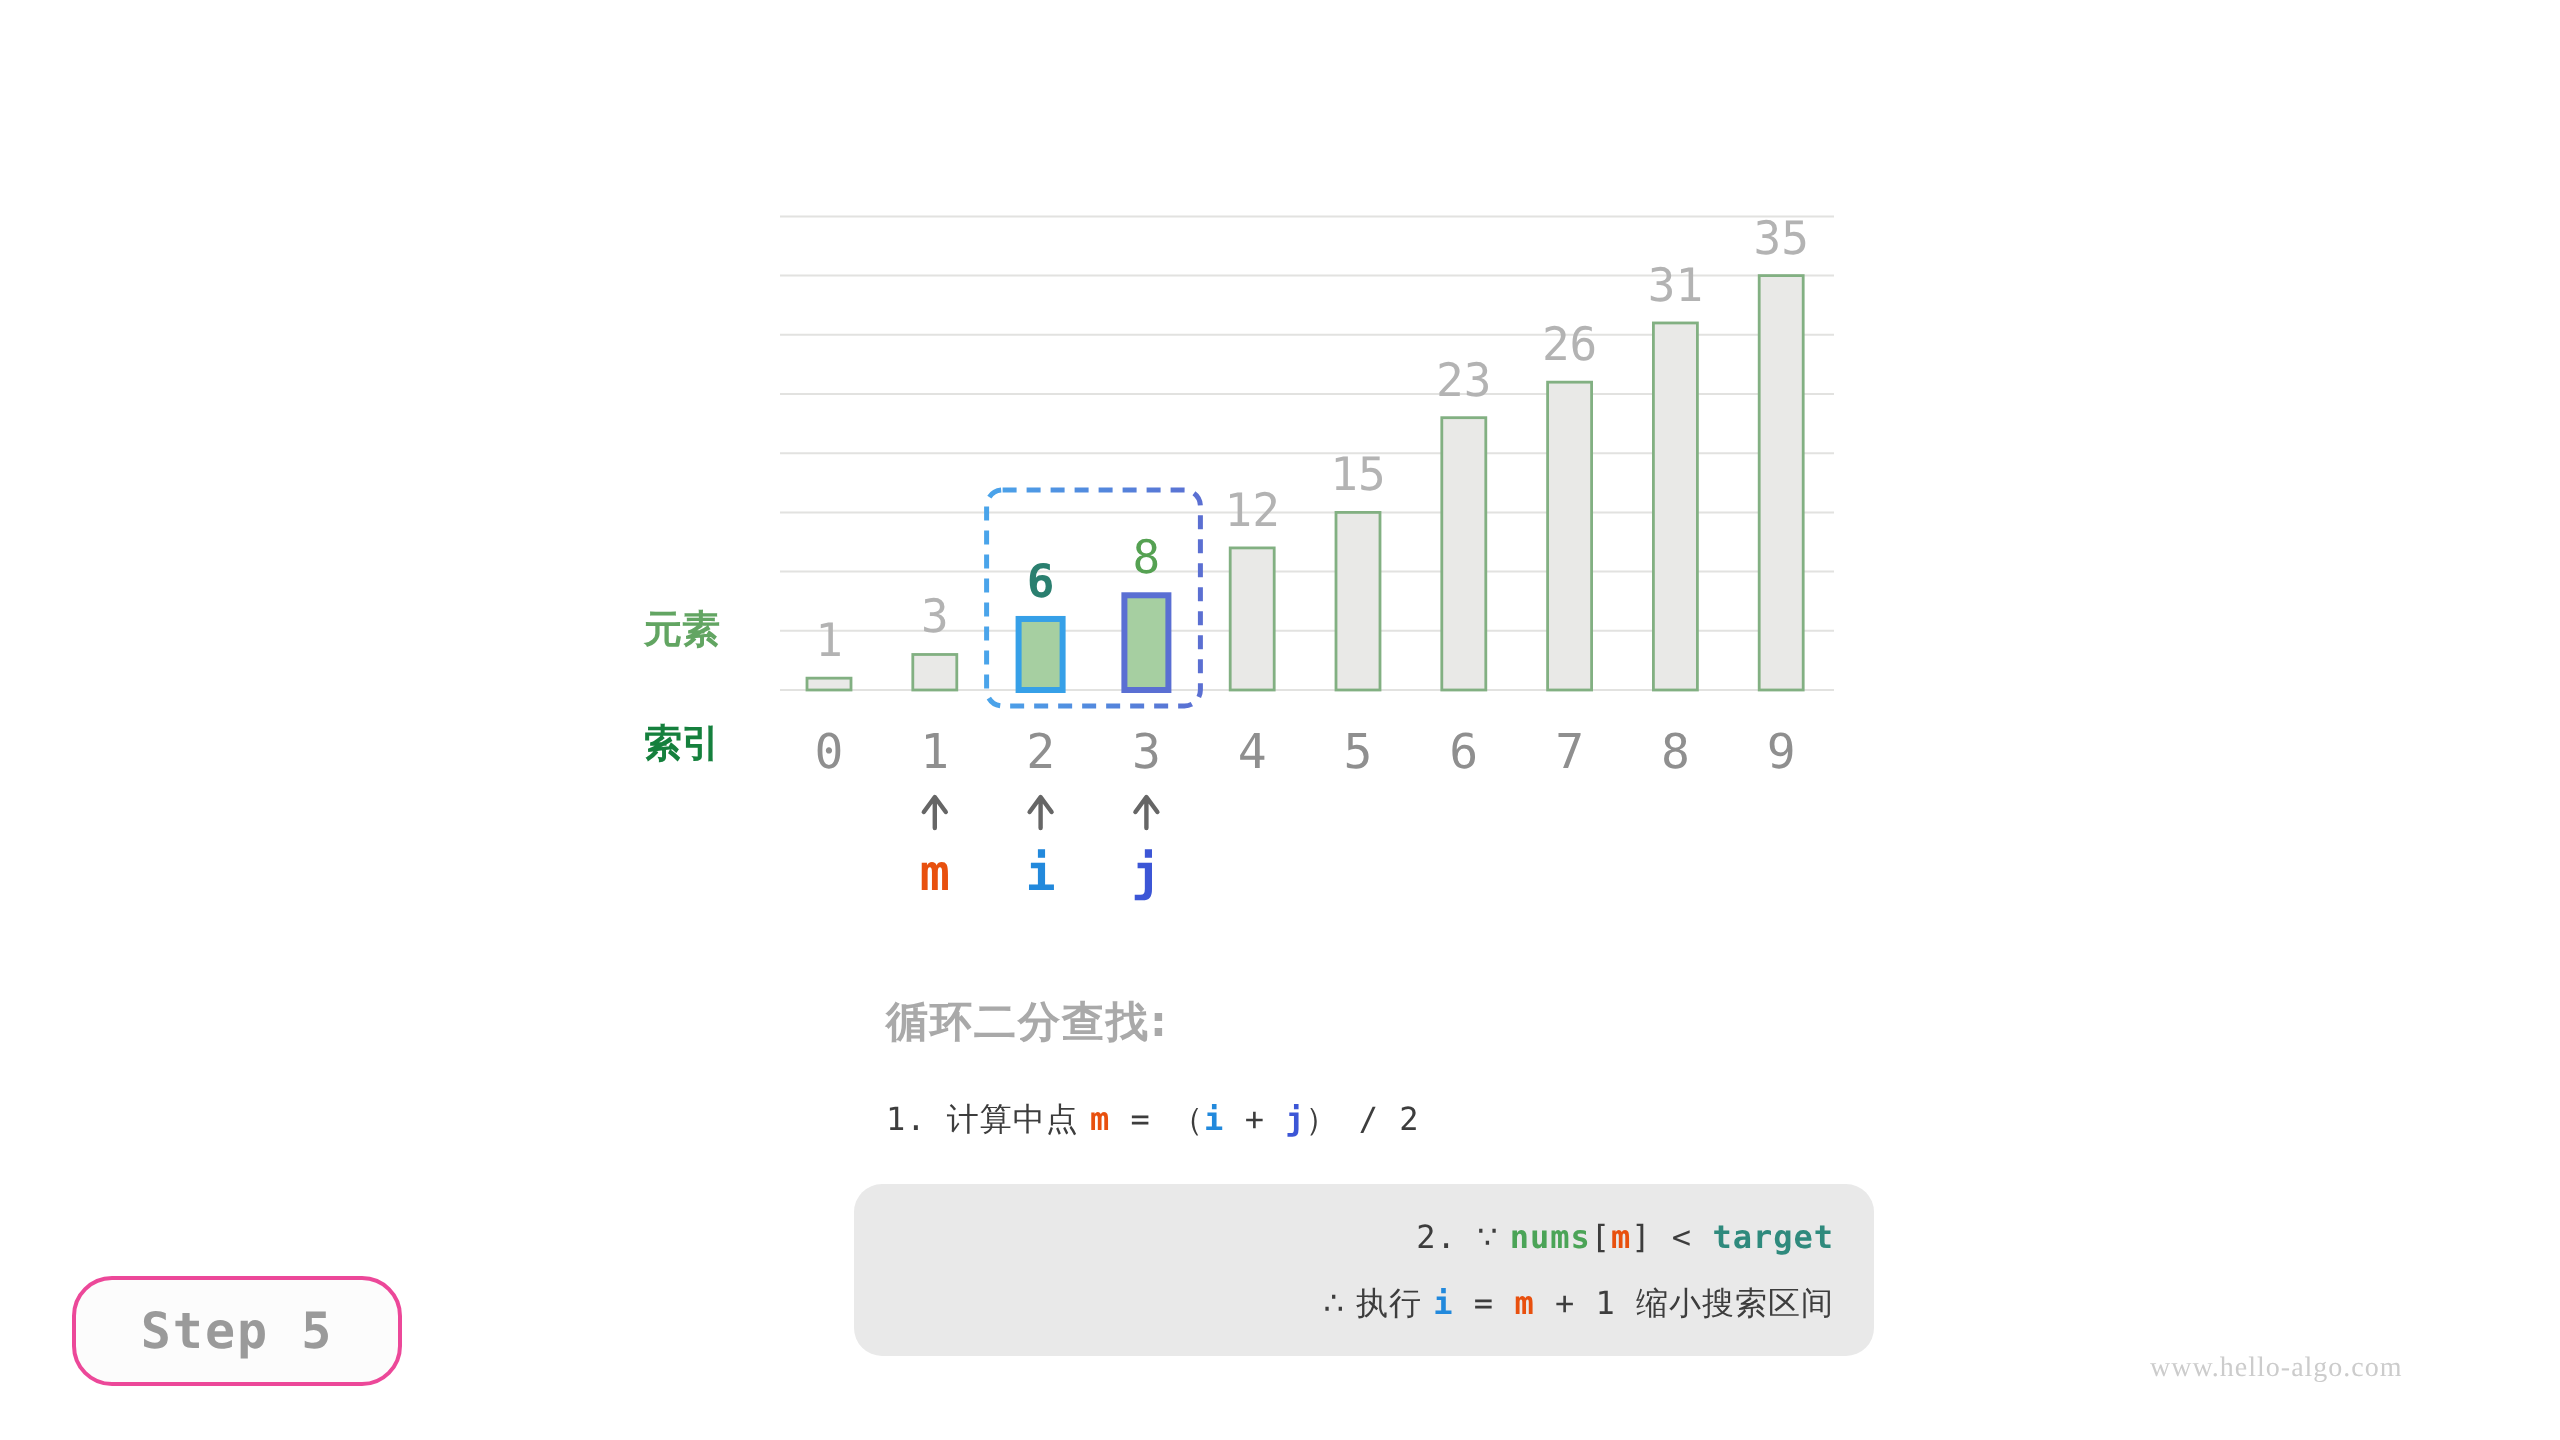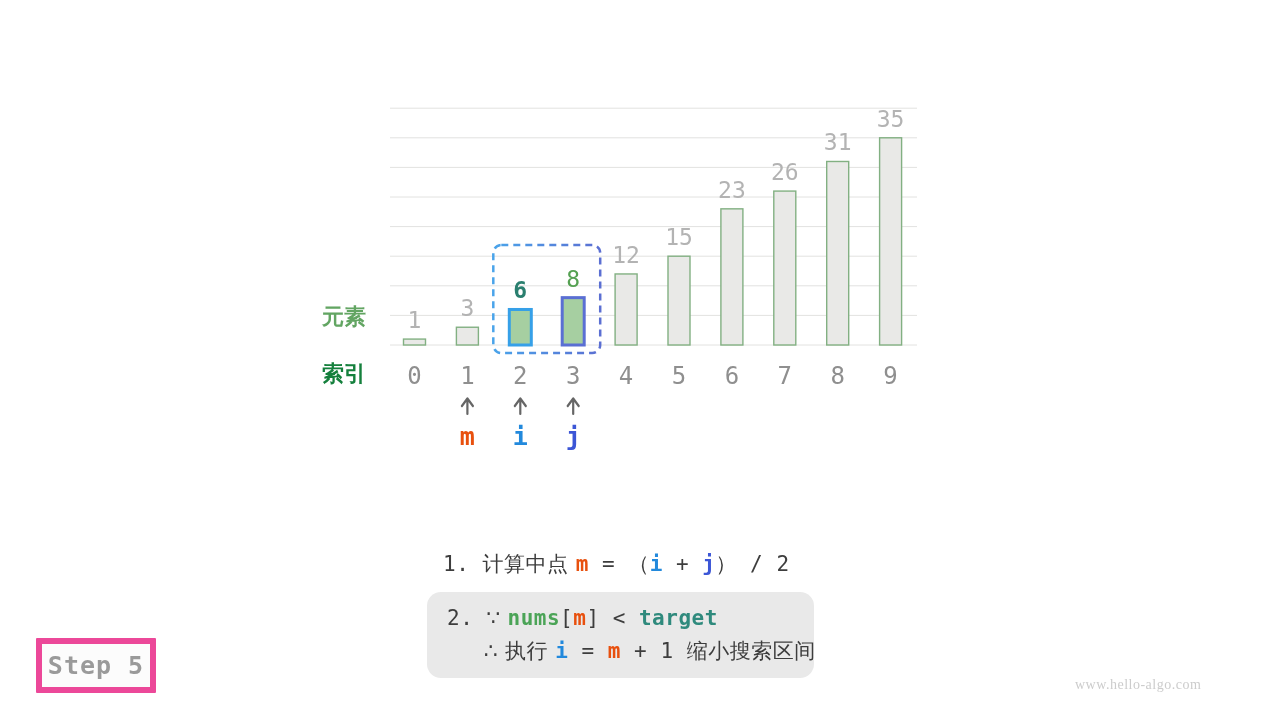--- a/index.html
+++ b/index.html
@@ -4,29 +4,29 @@
 <style>
   * { margin:0; padding:0; box-sizing:border-box; }
   html,body { background:#ffffff; }
   .canvas {
     position:relative; width:1280px; height:720px;
     background:#ffffff; overflow:hidden;
     font-family:"DejaVu Sans", "Liberation Sans", sans-serif;
   }
   .abs { position:absolute; }
   .mono { font-family:"DejaVu Sans Mono", "Liberation Mono", monospace; }
-  .axis-label { font-size:22px; font-weight:bold; white-space:nowrap; }
+  .axis-label { font-size:19px; font-weight:bold; white-space:nowrap; }
   .heading { font-size:21px; font-weight:bold; letter-spacing:1px; white-space:nowrap; }
-  .textline { font-size:21px; white-space:nowrap; letter-spacing:0.5px; }
+  .textline { font-size:16px; white-space:nowrap; letter-spacing:0.5px;text-align:right; }
   .note-box {
     border-radius:14px; padding:10px 20px; line-height:33px;
   }
   .step-badge {
     display:flex; align-items:center; justify-content:center;
-    width:120px; height:55px; border:6px solid #ec4899; border-radius:1px;
+    width:165px; height:55px; border:2px solid #ec4899; border-radius:20px;
     background:#fcfcfc; font-size:25px; font-weight:bold; color:#9a9a9a;
     font-family:"DejaVu Sans Mono", "Liberation Mono", monospace;
     letter-spacing:1px;
   }
   .watermark { font-size:14px; color:#cccccc; letter-spacing:0.5px;font-family:Liberation Serif, serif; }
 </style>
 </head>
 <body>
 
 <div class="canvas">
@@ -83,24 +83,25 @@
       <text x="452.7" y="289" text-anchor="middle" font-size="24" fill="#8f8f8f" font-family="&quot;DejaVu Sans Mono&quot;, monospace">8</text>
       <text x="505.59999999999997" y="289" text-anchor="middle" font-size="24" fill="#8f8f8f" font-family="&quot;DejaVu Sans Mono&quot;, monospace">9</text>
       <path d="M 82.4 319 L 82.4 306 M 76.9 311 L 82.4 303.5 L 87.9 311" stroke="#666666" stroke-width="2.2" fill="none" stroke-linecap="round" stroke-linejoin="round"></path>
       <text x="82.4" y="350" text-anchor="middle" font-size="25" font-weight="bold" fill="#e8500e" font-family="&quot;DejaVu Sans Mono&quot;, monospace">m</text>
       <path d="M 135.3 319 L 135.3 306 M 129.8 311 L 135.3 303.5 L 140.8 311" stroke="#666666" stroke-width="2.2" fill="none" stroke-linecap="round" stroke-linejoin="round"></path>
       <text x="135.3" y="350" text-anchor="middle" font-size="25" font-weight="bold" fill="#2289dc" font-family="&quot;DejaVu Sans Mono&quot;, monospace">i</text>
       <path d="M 188.2 319 L 188.2 306 M 182.7 311 L 188.2 303.5 L 193.7 311" stroke="#666666" stroke-width="2.2" fill="none" stroke-linecap="round" stroke-linejoin="round"></path>
       <text x="188.2" y="350" text-anchor="middle" font-size="25" font-weight="bold" fill="#3c56d6" font-family="&quot;DejaVu Sans Mono&quot;, monospace">j</text>
     </svg>
 
+  <div class="abs heading" style="left: 443px; top: 497px; color: rgb(169, 169, 169);">循环二分查找:</div>
 
   <div class="abs textline" style="left:443px; top:550px;"><span class="mono" style="color: rgb(61, 61, 61);">1. </span><span style="color: rgb(61, 61, 61);">计算中点 </span><span class="mono" style="color: rgb(232, 80, 14); font-weight: bold;">m</span><span class="mono" style="color: rgb(61, 61, 61);"> = </span><span style="color: rgb(61, 61, 61);">（</span><span class="mono" style="color: rgb(34, 137, 220); font-weight: bold;">i</span><span class="mono" style="color: rgb(61, 61, 61);"> + </span><span class="mono" style="color: rgb(60, 86, 214); font-weight: bold;">j</span><span style="color: rgb(61, 61, 61);">）</span><span class="mono" style="color: rgb(61, 61, 61);"> / 2</span></div>
 
-  <div class="abs note-box" style="left: 427px; top: 592px; width: 387px; background: rgb(233, 233, 233);">
+  <div class="abs note-box" style="left: 427px; top: 592px; width: 510px; background: rgb(233, 233, 233);">
     <div class="textline"><span class="mono" style="color: rgb(61, 61, 61);">2. </span><span style="color: rgb(61, 61, 61);">∵ </span><span class="mono" style="color: rgb(75, 164, 87); font-weight: bold;">nums</span><span class="mono" style="color: rgb(61, 61, 61);">[</span><span class="mono" style="color: rgb(232, 80, 14); font-weight: bold;">m</span><span class="mono" style="color: rgb(61, 61, 61);">]</span><span class="mono" style="color: rgb(61, 61, 61);"> &lt; </span><span class="mono" style="color: rgb(47, 138, 125); font-weight: bold;">target</span></div>
     <div class="textline" style="padding-left:37px;"><span style="color: rgb(61, 61, 61);">∴ 执行 </span><span class="mono" style="color: rgb(34, 137, 220); font-weight: bold;">i</span><span class="mono" style="color: rgb(61, 61, 61);"> = </span><span class="mono" style="color: rgb(232, 80, 14); font-weight: bold;">m</span><span class="mono" style="color: rgb(61, 61, 61);"> + 1 </span><span style="color: rgb(61, 61, 61);">缩小搜索区间</span></div>
   </div>
 
   <div class="abs step-badge" style="left:36px; top:638px;">Step 5</div>
 
   <div class="abs watermark mono" style="left:1075px; top:677px;">www.hello-algo.com</div>
 
 </div>
 

